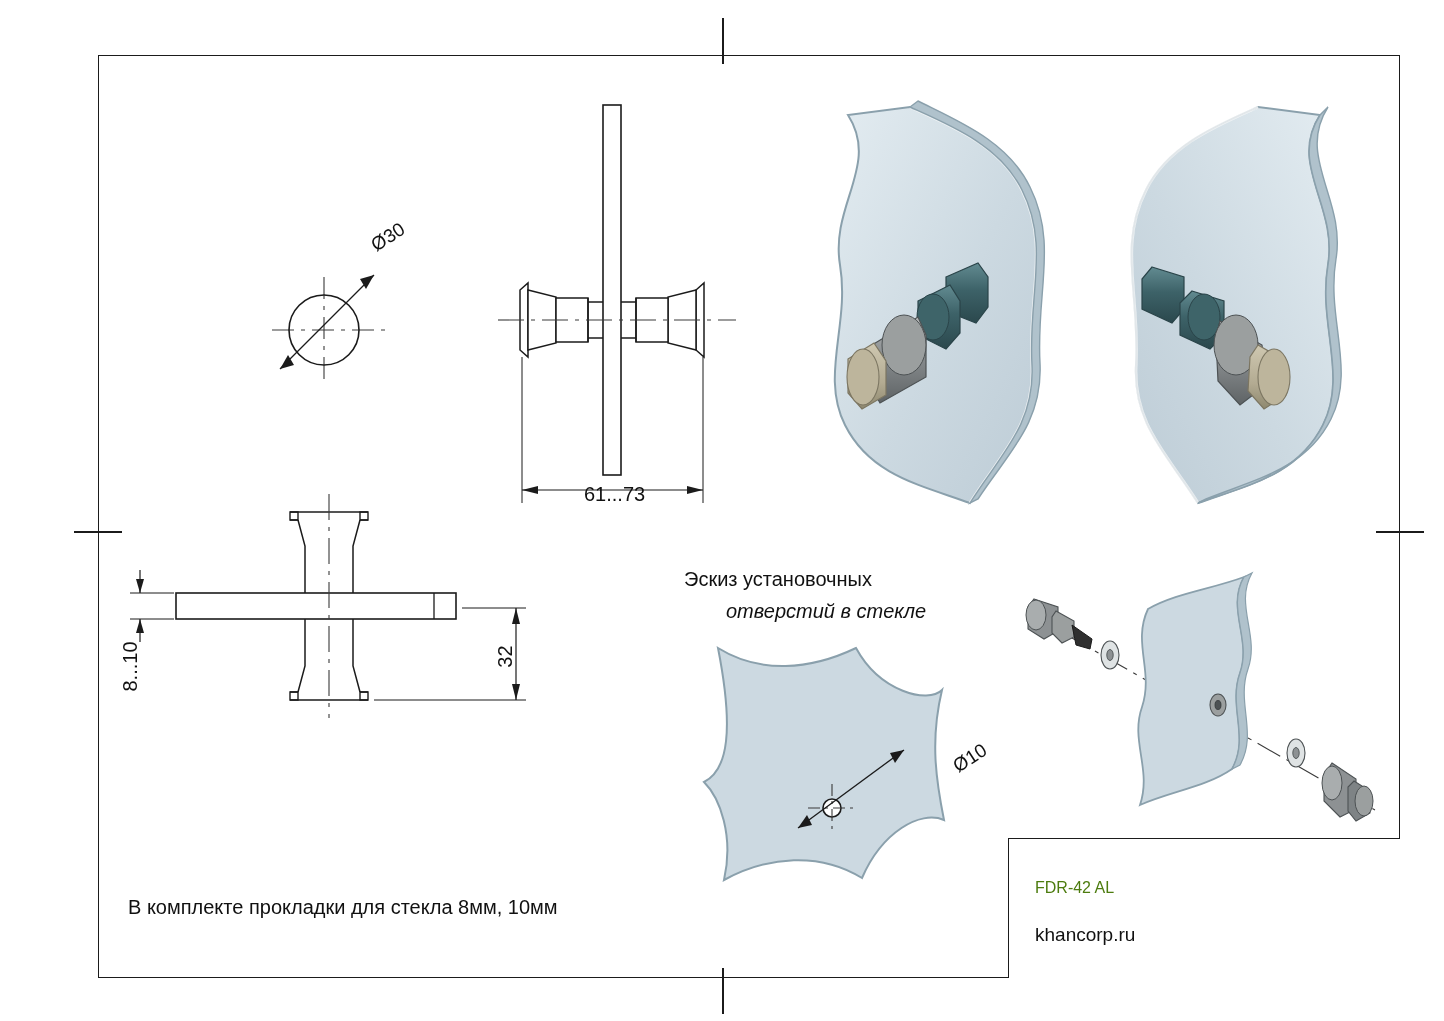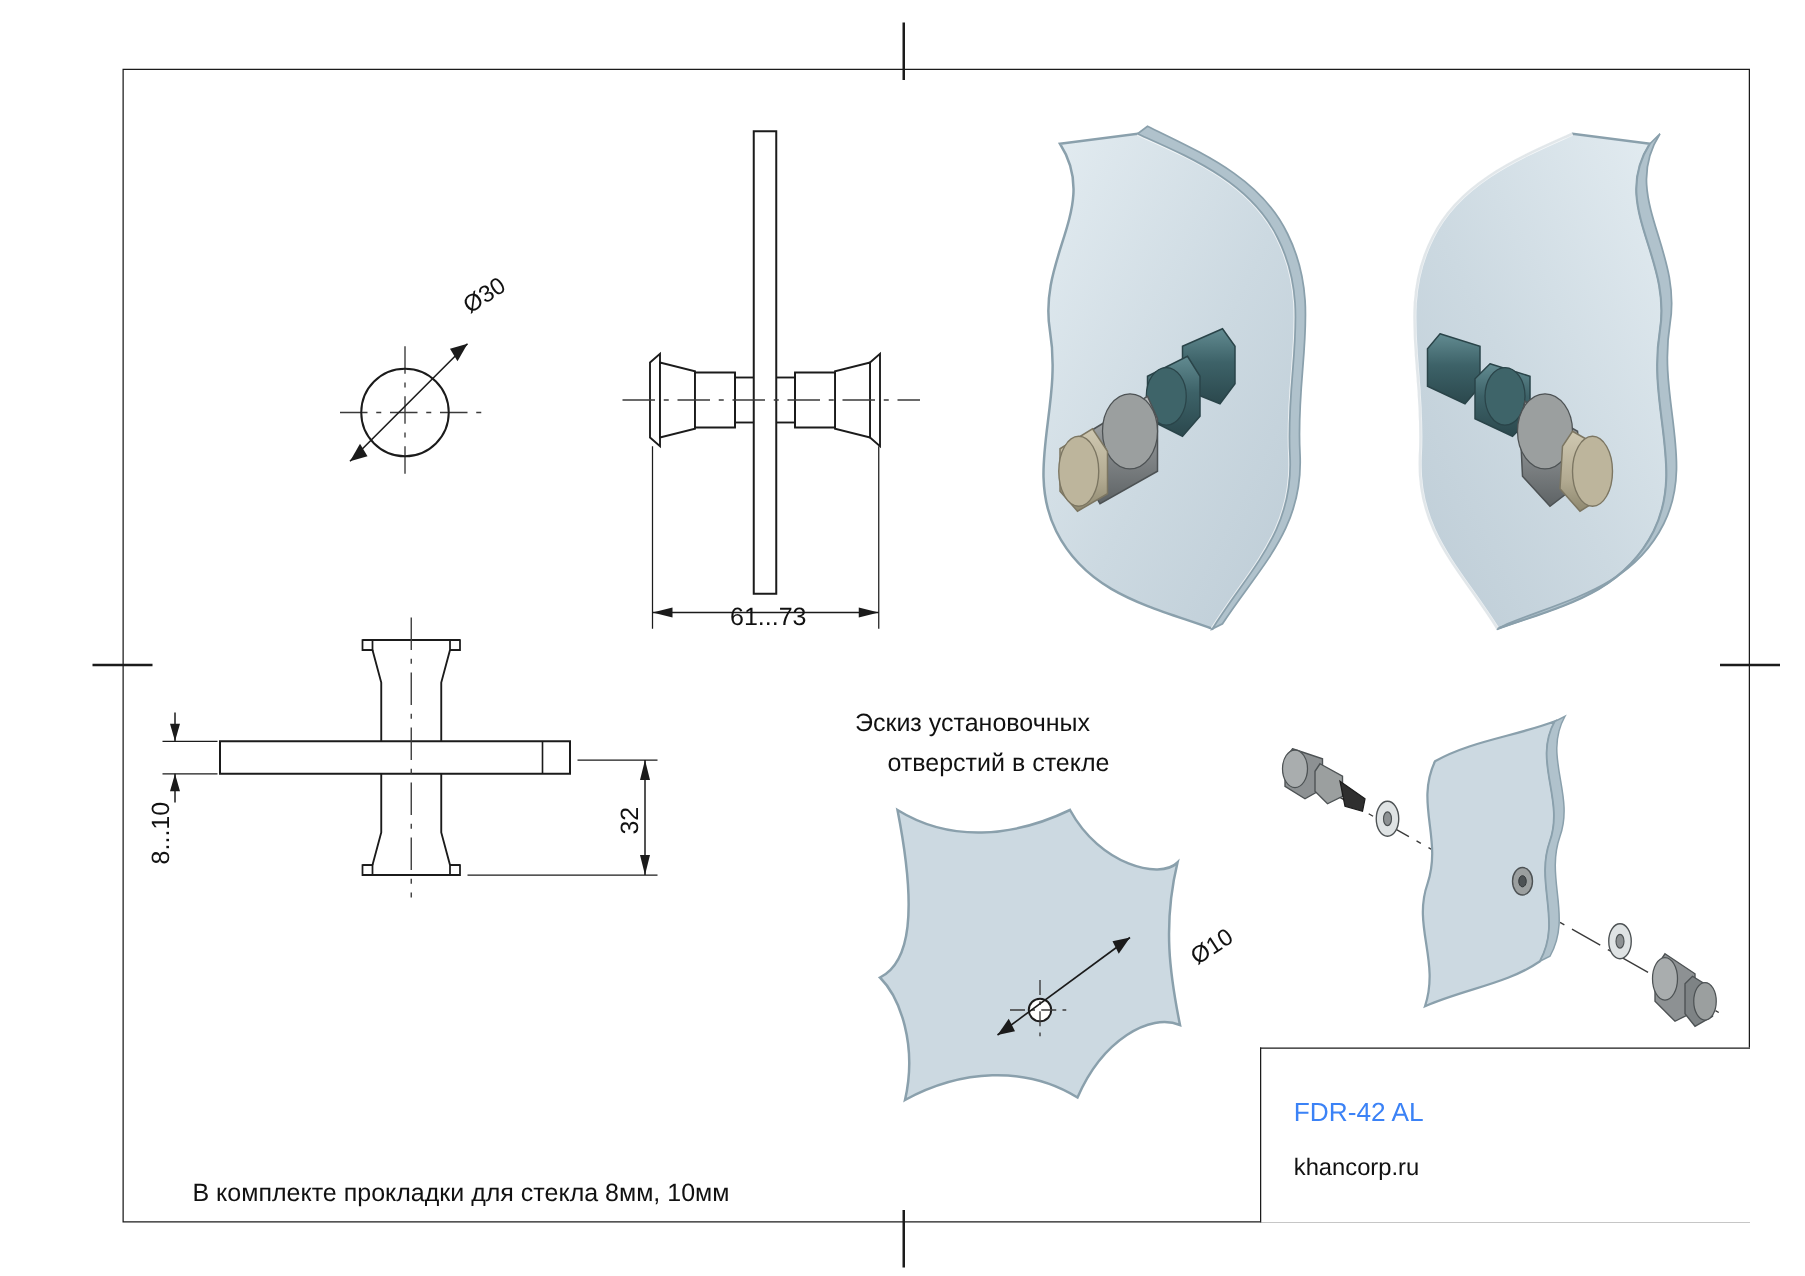--- a/index.html
+++ b/index.html
@@ -60,22 +60,22 @@
     height: 140px;
     border-left: 1.6px solid #1b1b1b;
     border-top: 1.6px solid #1b1b1b;
     box-sizing: border-box;
     background: #ffffff;
   }
   .title-block .t1 {
     position: absolute;
     left: 26px;
     top: 40px;
-    font-size: 21px;
-    color: #3b82f6;
+    font-size: 16px;
+    color: #4d7c0f;
   }
   .title-block .t2 {
     position: absolute;
     left: 26px;
     top: 85px;
     font-size: 19px;
     color: #111;
   }
 
   
@@ -237,21 +237,21 @@
       <path d="M392 196 L424 206 L424 240 L410 254 L380 240 L380 208 Z" fill="url(#tealG)" stroke="#2a4449" stroke-width="1.2"></path>
       <ellipse cx="404" cy="222" rx="16" ry="23" fill="#3e6469" stroke="#2a4449" stroke-width="1"></ellipse>
       <path d="M420 226 L462 250 L466 290 L440 310 L418 286 L416 244 Z" fill="url(#steelG)" stroke="#4d5254" stroke-width="1.2"></path>
       <ellipse cx="436" cy="250" rx="22" ry="30" fill="#9b9f9f" stroke="#4d5254" stroke-width="1"></ellipse>
       <path d="M458 250 L486 266 L486 300 L464 314 L448 296 L450 262 Z" fill="url(#brassG)" stroke="#7c7662" stroke-width="1.2"></path>
       <ellipse cx="474" cy="282" rx="16" ry="28" fill="#bdb59c" stroke="#7c7662" stroke-width="1.1"></ellipse>
     </g>
   </svg>
 
   <div class="lbl big" style="left:684px;top:568px;text-align:center;">Эскиз установочных</div>
-  <div class="lbl big" style="left:710px;top:600px;">отверстий в стекле</div>
+  <div class="lbl big" style="left:726px;top:600px;font-style:italic;">отверстий в стекле</div>
 
   <svg class="abs" style="left:690px;top:630px;width:360px;height:330px;">
     <path d="M28 18 C 70 44, 120 40, 166 18 C 190 62, 238 74, 252 60 C 240 110, 246 150, 254 190
              C 230 180, 192 202, 172 248 C 130 222, 78 226, 34 250 C 44 206, 30 168, 14 152
              C 38 140, 44 100, 28 18 Z" fill="#ccd9e1" stroke="#8aa0ac" stroke-width="2"></path>
 
     <circle cx="142" cy="178" r="9" fill="#ffffff" stroke="#1b1b1b" stroke-width="1.6"></circle>
     <line x1="118" y1="178" x2="166" y2="178" stroke="#3a3a3a" stroke-width="1.1" stroke-dasharray="12,5,3,5"></line>
     <line x1="142" y1="154" x2="142" y2="202" stroke="#3a3a3a" stroke-width="1.1" stroke-dasharray="12,5,3,5"></line>
 
@@ -293,20 +293,20 @@
     </g>
 
     <g>
       <path d="M332 198 L356 214 L356 244 L340 252 L324 236 L324 210 Z" fill="#8d9193" stroke="#4d5254" stroke-width="1.1"></path>
       <ellipse cx="332" cy="218" rx="10" ry="17" fill="#a9adae" stroke="#4d5254" stroke-width="1"></ellipse>
       <path d="M354 216 L370 226 L370 248 L356 256 L348 246 L348 222 Z" fill="#7e8385" stroke="#4d5254" stroke-width="1.1"></path>
       <ellipse cx="364" cy="236" rx="9" ry="15" fill="#9b9f9f" stroke="#4d5254" stroke-width="1"></ellipse>
     </g>
   </svg>
 
-  <div class="lbl big" style="left:154px;top:896px;margin-top:48px;">В комплекте прокладки для стекла 8мм, 10мм</div>
+  <div class="lbl big" style="left:128px;top:896px;">В комплекте прокладки для стекла 8мм, 10мм</div>
 
   <div class="title-block">
     <div class="t1">FDR-42 AL</div>
     <div class="t2">khancorp.ru</div>
   </div>
 
 </div>
 
 </body></html>

